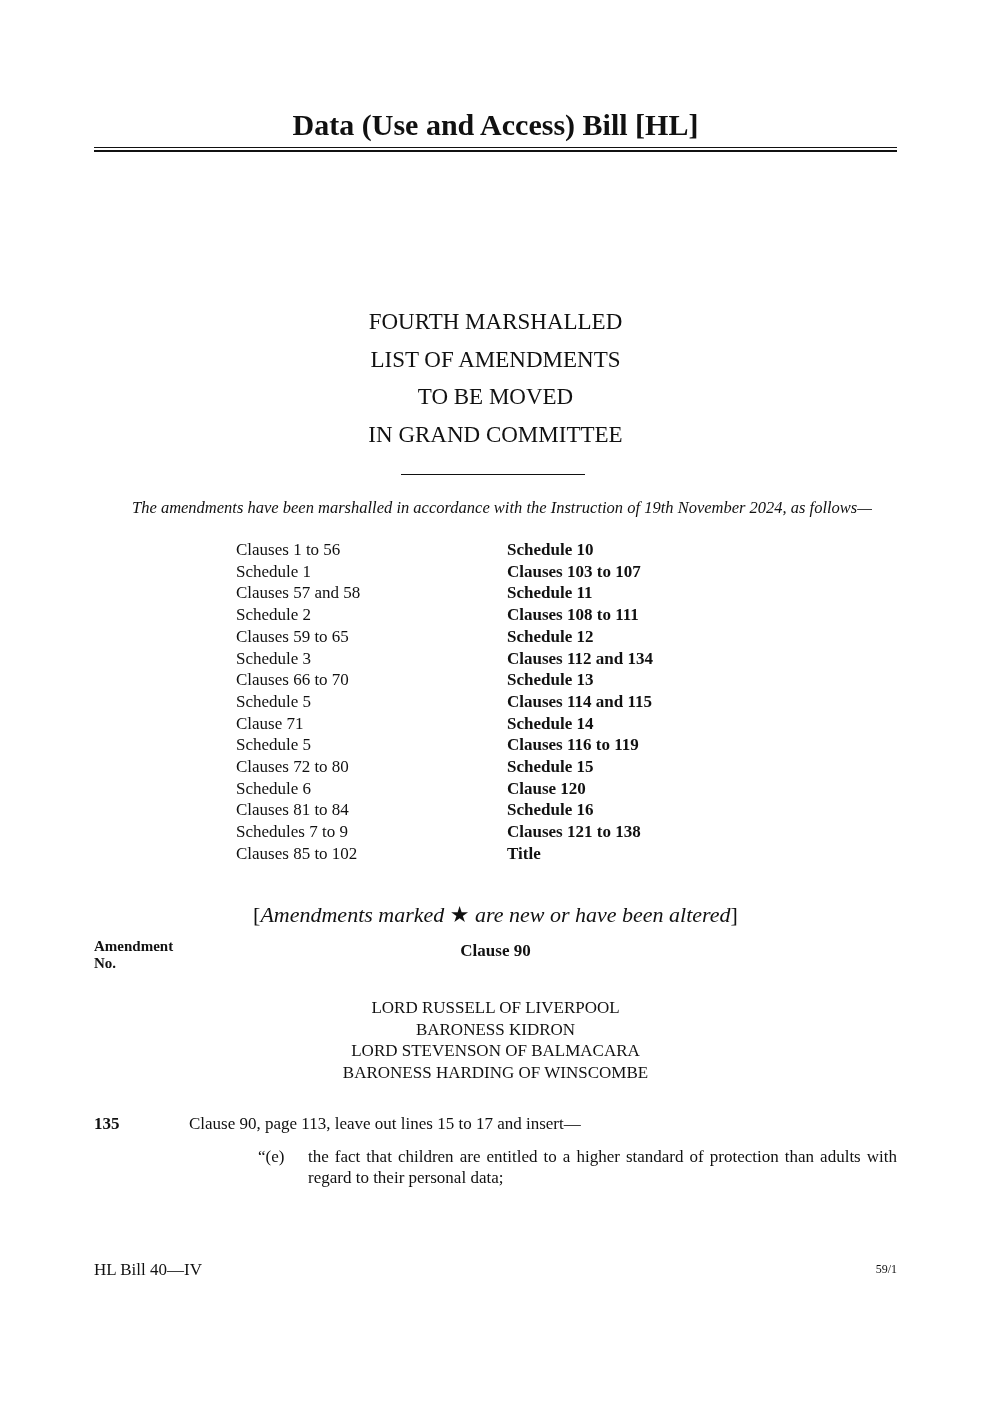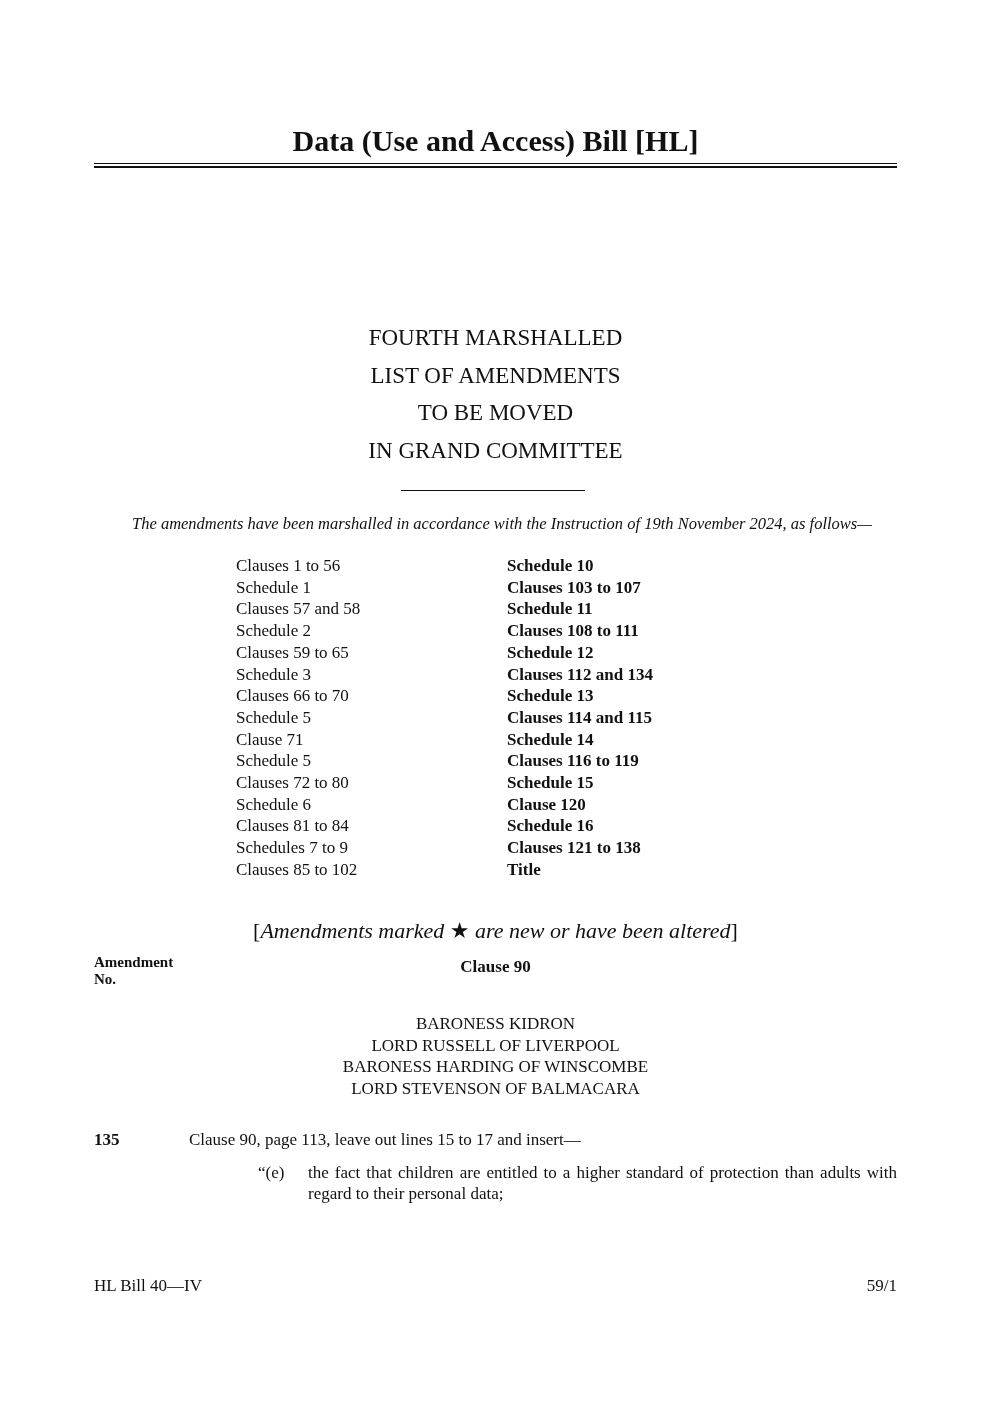--- a/index.html
+++ b/index.html
@@ -1,21 +1,21 @@
 <!DOCTYPE html>
 <html><head>
   <meta charset="utf-8">
   <style>
     html, body { margin: 0; padding: 0; background: #ffffff; }
     body {
       width: 991px; height: 1401px; position: relative; overflow: hidden;
       font-family: "Liberation Serif", "DejaVu Serif", serif;
       color: #111111;
     }
-    .abs { position: absolute; margin-top: 16px; }
+    .abs { position: absolute; }
     .title {
       left: 94px; width: 803px; top: 105px; text-align: center;
       font-size: 30px; font-weight: bold; line-height: 40px;
     }
     .rule-thin { left: 94px; width: 803px; top: 147px; height: 0; border-top: 1px solid #111; }
     .rule-thick { left: 94px; width: 803px; top: 150px; height: 0; border-top: 2.5px solid #111; }
     .heading-block {
       left: 94px; width: 803px; top: 303px; text-align: center;
       font-size: 23px; line-height: 37.5px;
     }
@@ -51,21 +51,21 @@
       left: 189px; top: 1113px; font-size: 17px; line-height: 21px;
     }
     .para-label {
       left: 258px; top: 1146px; font-size: 17px; line-height: 21px;
     }
     .para-text {
       left: 308px; width: 589px; top: 1146px; font-size: 17px; line-height: 21px;
       text-align: justify;
     }
     .footer-left { left: 94px; top: 1259px; font-size: 17px; line-height: 21px; }
-    .footer-right { right: 94px; top: 1259px; font-size: 17px; line-height: 21px; text-align: left; }
+    .footer-right { right: 94px; top: 1259px; font-size: 12px; line-height: 21px; text-align: left; }
   </style>
 </head>
 <body>
 
 <div class="abs title">Data (Use and Access) Bill [HL]</div>
 <div class="abs rule-thin"></div>
 <div class="abs rule-thick"></div>
 
 <div class="abs heading-block">
   <div>FOURTH MARSHALLED</div>
@@ -115,24 +115,24 @@
 
 <div class="abs note"><span>[</span><span class="it">Amendments marked </span><span>★</span><span class="it"> are new or have been altered</span><span>]</span></div>
 
 <div class="abs amend-label">
   <div>Amendment</div>
   <div>No.</div>
 </div>
 <div class="abs clause-heading">Clause 90</div>
 
 <div class="abs sponsors">
+  <div>LORD RUSSELL OF LIVERPOOL</div>
   <div>BARONESS KIDRON</div>
-  <div>LORD RUSSELL OF LIVERPOOL</div>
+  <div>LORD STEVENSON OF BALMACARA</div>
   <div>BARONESS HARDING OF WINSCOMBE</div>
-  <div>LORD STEVENSON OF BALMACARA</div>
 </div>
 
 <div class="abs amend-no">135</div>
 <div class="abs amend-text">Clause 90, page 113, leave out lines 15 to 17 and insert—</div>
 <div class="abs para-label">“(e)</div>
 <div class="abs para-text">the fact that children are entitled to a higher standard of protection than adults with regard to their personal data;</div>
 
 <div class="abs footer-left">HL Bill 40—IV</div>
 <div class="abs footer-right">59/1</div>
 

